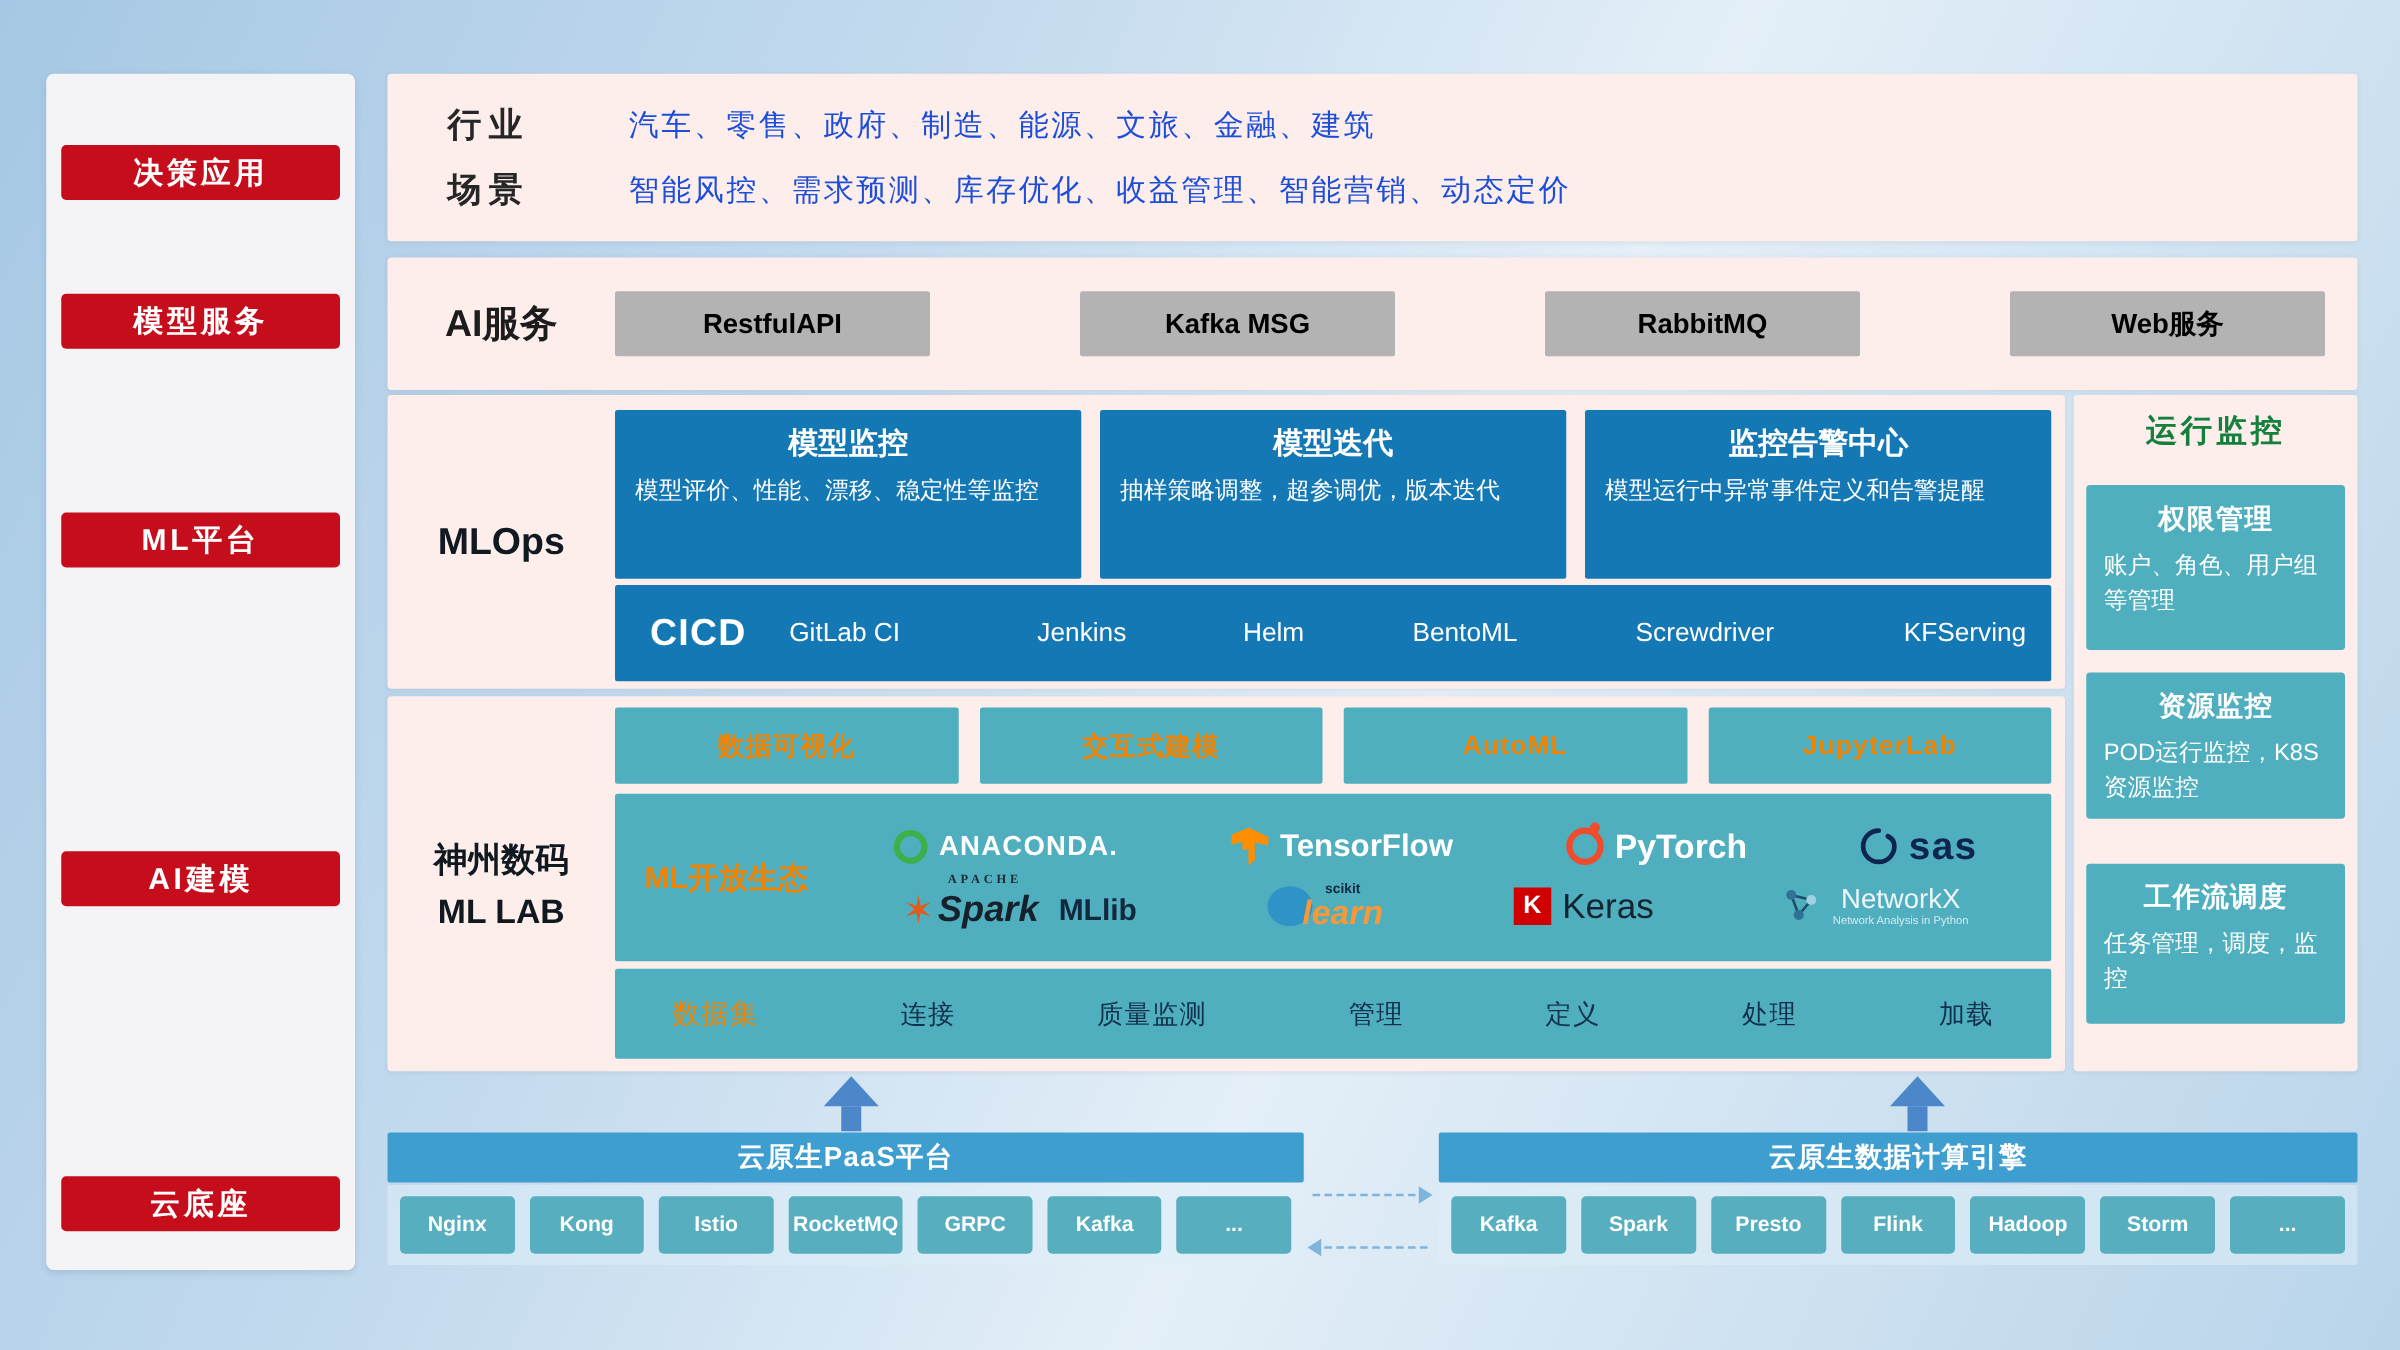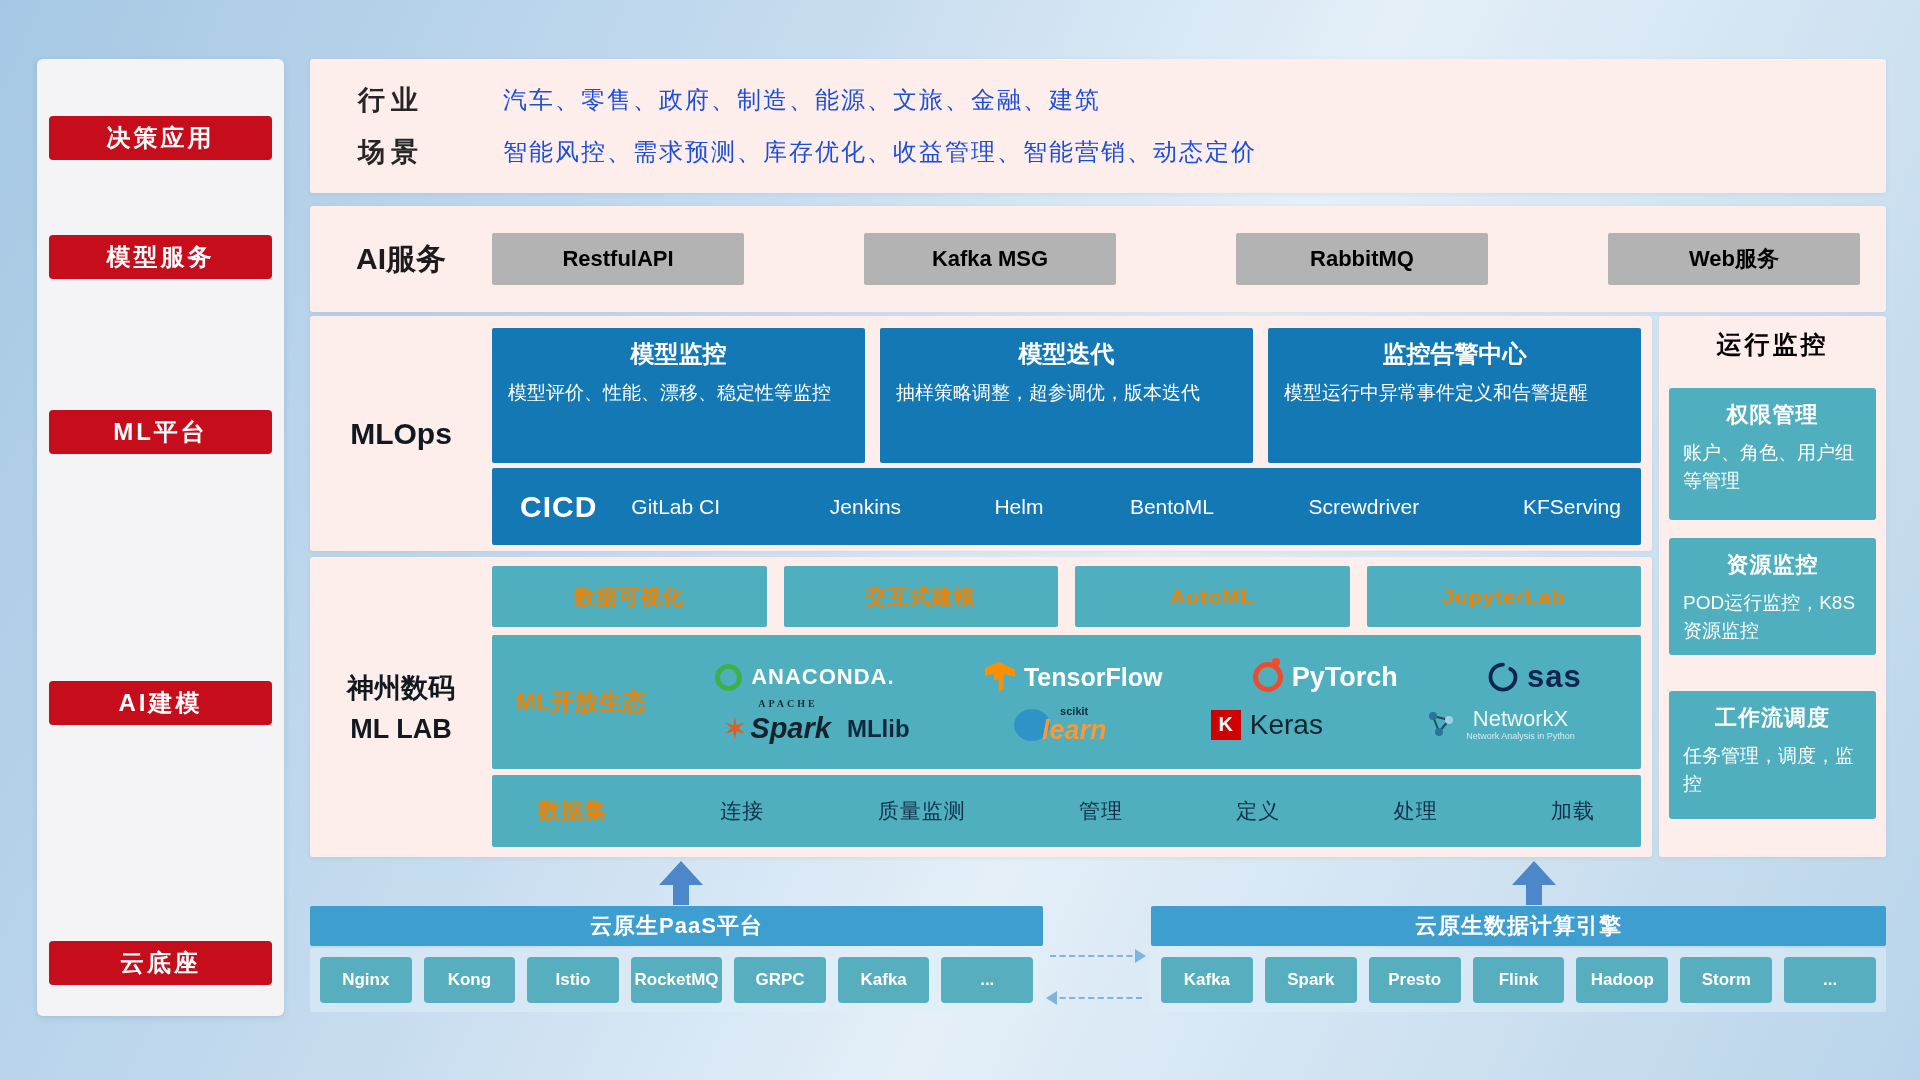--- a/index.html
+++ b/index.html
@@ -34,21 +34,21 @@
   .brk{word-break:break-all;}
   
   .mllab-label{position:absolute;left:0;top:0;height:100%;width:182px;display:flex;flex-direction:column;align-items:center;justify-content:center;gap:8px;font-size:27px;font-weight:bold;color:#101820;}
   .feat-row{position:absolute;left:182px;right:11px;top:9px;height:61px;display:flex;gap:17px;}
   .feat-btn{flex:1;background:#4fafbe;border-radius:2px;display:flex;align-items:center;justify-content:center;color:#f08300;font-weight:bold;font-size:21px;letter-spacing:1px;}
   .eco-box{position:absolute;left:182px;right:11px;top:78px;height:134px;background:#4fafbe;border-radius:2px;display:flex;align-items:center;}
   .eco-label{width:178px;text-align:center;color:#f08300;font-weight:bold;font-size:24px;}
   .logo-grid{flex:1;display:flex;flex-direction:column;gap:9px;padding-right:14px;}
   .logo-row{display:flex;align-items:center;justify-content:space-around;}
   .ds-bar{position:absolute;left:182px;right:11px;top:218px;height:72px;background:#4fafbe;border-radius:2px;display:flex;align-items:center;justify-content:space-between;padding:0 46px;box-sizing:border-box;}
-  .ds-label{color:#f08300;font-weight:bold;font-size:22px;letter-spacing:1px;}
+  .ds-label{color:#f08300;font-weight:normal;font-size:22px;letter-spacing:1px;}
   .ds-item{color:#12304c;font-size:21px;font-weight:500;letter-spacing:1px;}
   
   .logo{display:flex;align-items:center;gap:9px;}
   .ana-icon{width:27px;height:27px;border:5px solid #3eb049;border-radius:50%;box-sizing:border-box;}
   .ana-text{color:#fff;font-weight:bold;font-size:22px;letter-spacing:1px;}
   .tf-icon{width:30px;height:30px;background:#ff8f00;clip-path:polygon(46% 0,100% 26%,100% 48%,63% 40%,63% 88%,46% 100%,46% 56%,30% 61%,30% 38%,0 46%,0 20%);}
   .tf-text{color:#fff;font-weight:bold;font-size:25px;}
   .pt-icon{position:relative;width:20px;height:20px;border:5px solid #ee4c2c;border-radius:50%;}
   .pt-icon::after{content:"";position:absolute;top:-9px;right:-2px;width:8px;height:8px;border-radius:50%;background:#ee4c2c;}
   .pt-text{color:#fff;font-size:27px;font-weight:600;}
@@ -62,21 +62,21 @@
   .skl-icon{width:36px;height:32px;background:#3093c7;border-radius:50%;margin-right:-8px;}
   .skl-texts{display:flex;flex-direction:column;align-items:center;line-height:1;}
   .skl-top{font-size:11px;color:#10293f;font-weight:bold;}
   .skl-main{font-size:27px;color:#f89939;font-weight:bold;font-style:italic;}
   .keras-icon{width:30px;height:30px;background:#d00000;color:#fff;display:flex;align-items:center;justify-content:center;font-weight:bold;font-size:20px;}
   .keras-text{font-size:28px;color:#132430;font-weight:500;}
   .nx-texts{display:flex;flex-direction:column;line-height:1.1;text-align:center;}
   .nx-main{font-size:22px;color:#eef6fa;font-weight:500;}
   .nx-sub{font-size:9px;color:#d7e9f2;}
   
-  .mon-title{position:absolute;top:12px;left:0;width:100%;text-align:center;font-size:25px;font-weight:bold;color:#000000;letter-spacing:3px;}
+  .mon-title{position:absolute;top:12px;left:0;width:100%;text-align:center;font-size:25px;font-weight:bold;color:#15803d;letter-spacing:3px;}
   .mon-card{position:absolute;left:10px;width:207px;background:#4fafbe;border-radius:3px;box-sizing:border-box;padding:12px 14px 0;color:#fff;}
   .mon-card-title{text-align:center;font-size:22px;font-weight:bold;margin-bottom:9px;letter-spacing:1px;}
   .mon-card-desc{font-size:19px;line-height:1.45;}
   
   .found-group{position:absolute;top:906px;}
   .found-title{height:40px;background:#3e9ecf;color:#fff;display:flex;align-items:center;justify-content:center;font-size:22px;font-weight:bold;letter-spacing:1px;border-radius:2px;}
   .chip-row{margin-top:2px;background:rgba(222,238,248,.55);padding:9px 10px;display:flex;gap:12px;border-radius:2px;}
   .chip{flex:1;height:46px;background:#56aebf;border-radius:4px;color:#fff;font-weight:bold;font-size:17px;display:flex;align-items:center;justify-content:center;text-align:center;word-break:break-all;line-height:1.1;padding:0 3px;}
   
   .up-arrow{position:absolute;width:44px;}

